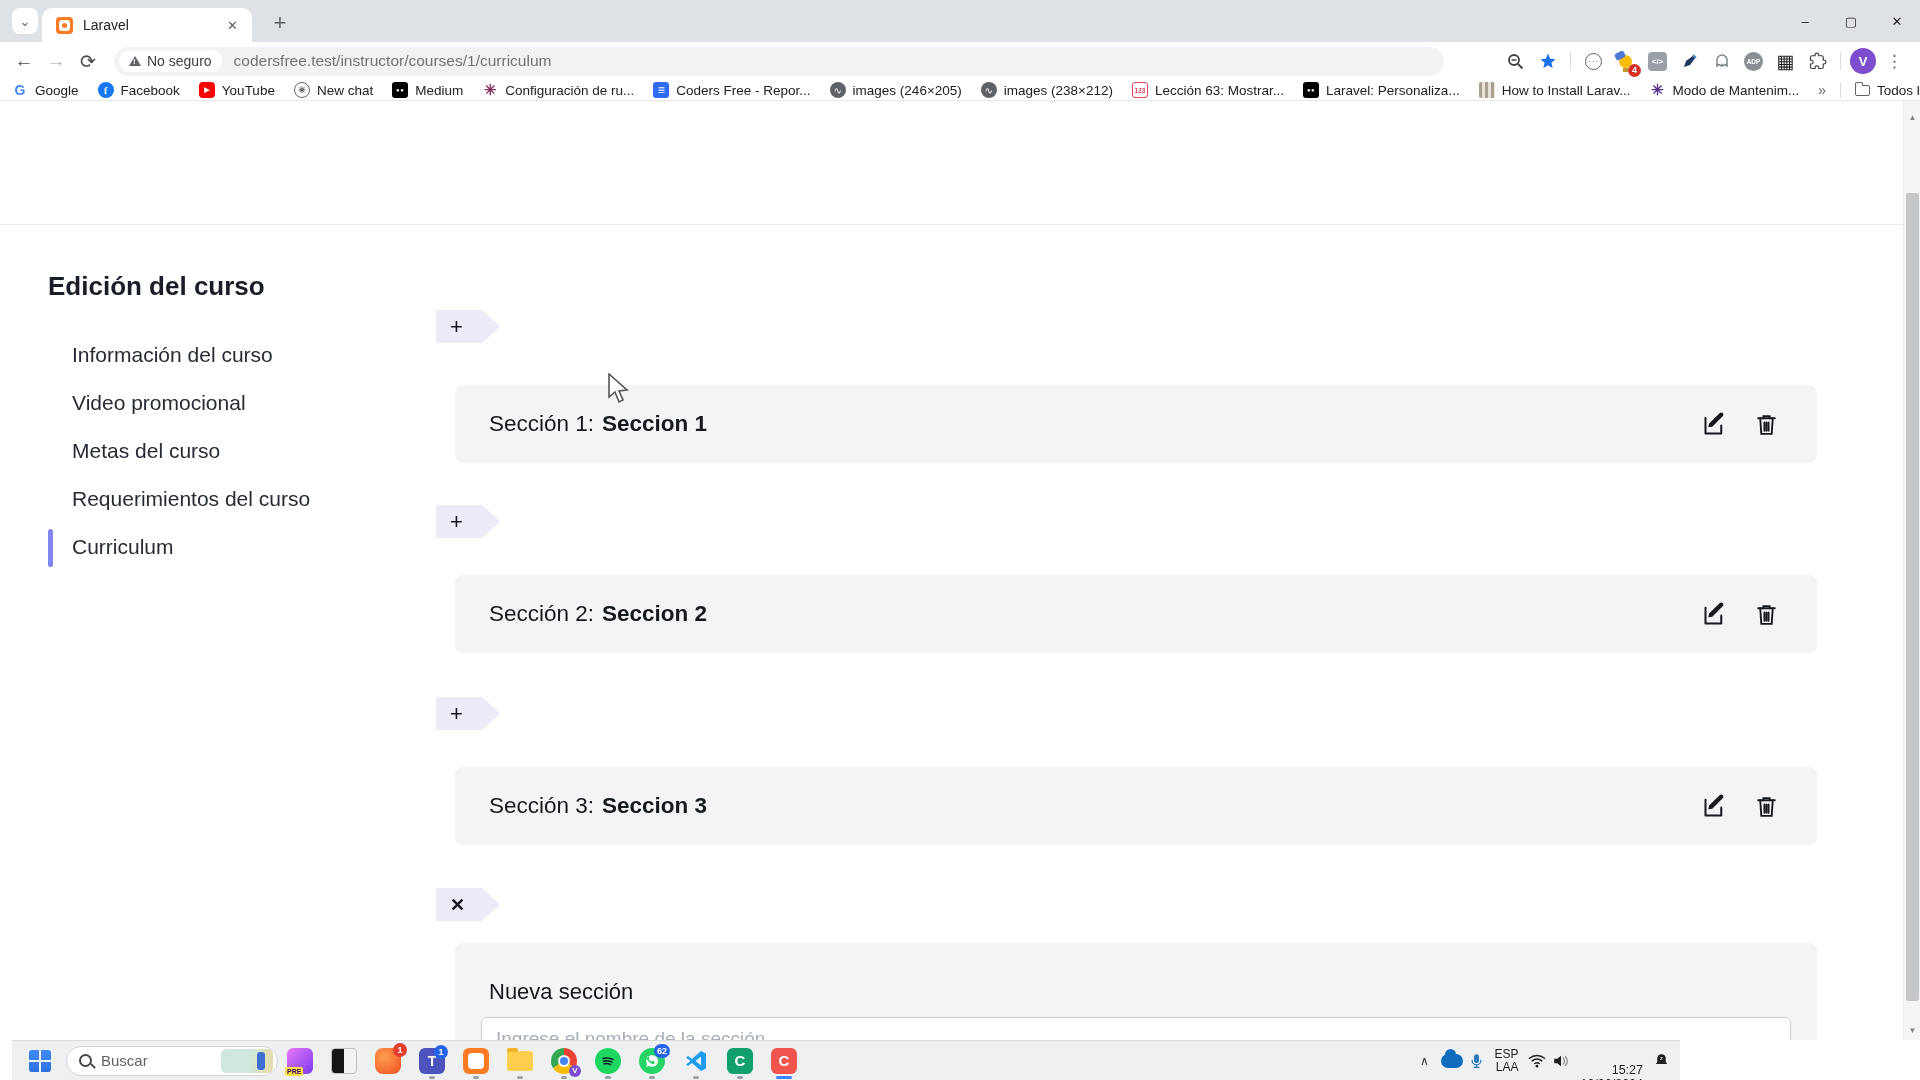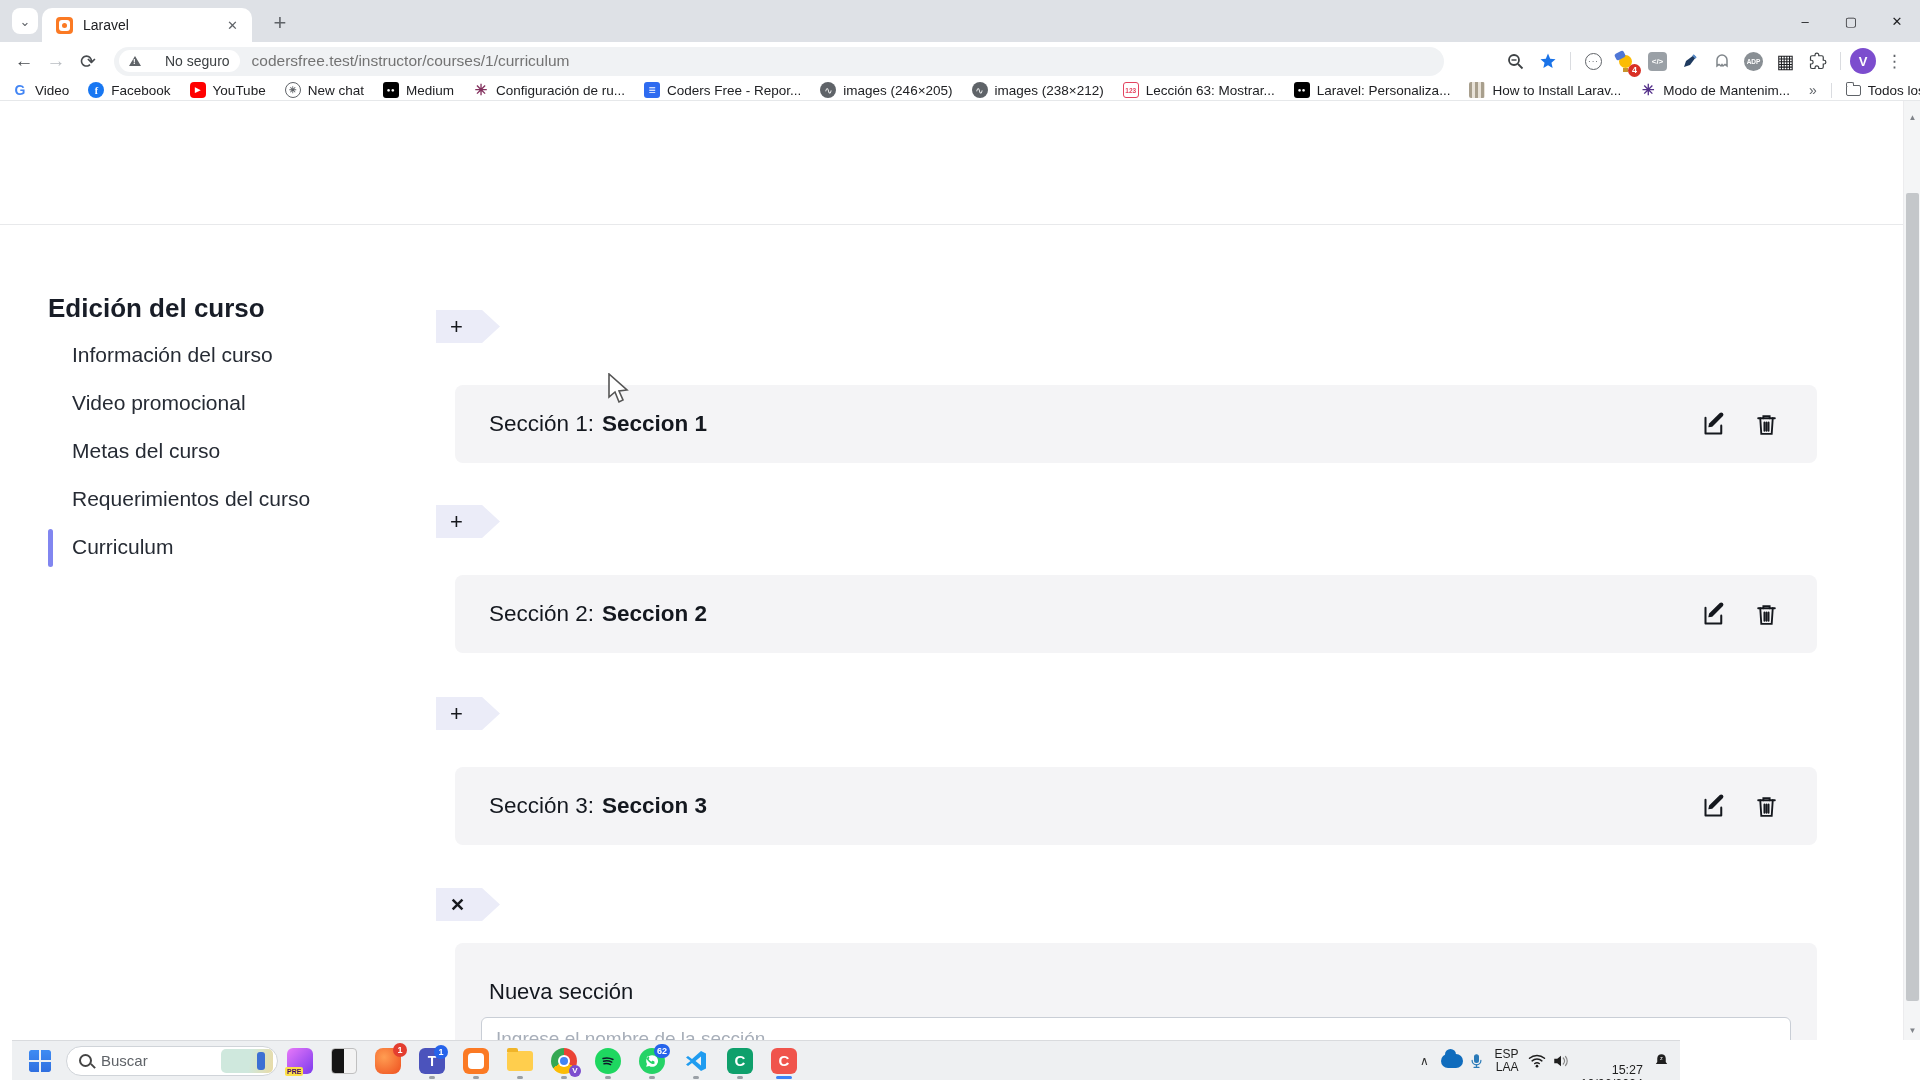--- a/index.html
+++ b/index.html
@@ -28,21 +28,21 @@
   
   .toolbar { position:absolute; left:0; top:42px; width:1920px; height:38px; background:#fff;
     display:flex; align-items:center; }
   .nav-btn { width:32px; height:32px; display:flex; align-items:center; justify-content:center;
     font-size:19px; color:#474b4f; cursor:pointer; }
   .nav-btn.back { margin-left:8px; }
   .nav-btn.disabled { color:#b8bcc1; }
   .omnibox { margin-left:10px; width:1330px; height:29px; background:#f0f2f4; border-radius:15px;
     display:flex; align-items:center; padding:0 14px 0 5px; }
   .security-chip { height:22px; background:#fff; border-radius:11px; display:flex; align-items:center;
-    padding:0 10px; gap:24px; cursor:pointer; }
+    padding:0 10px; gap:6px; cursor:pointer; }
   .warn-tri { width:0; height:0; border-left:6px solid transparent; border-right:6px solid transparent;
     border-bottom:10px solid #5f6368; position:relative; }
   .warn-tri::after { content:"!"; position:absolute; left:-2px; top:1px; font-size:8px; color:#fff; font-weight:bold; }
   .security-text { font-size:14px; color:#3c4043; }
   .url-text { margin-left:12px; font-size:15.5px; color:#737373; }
   .toolbar-right { margin-left:auto; display:flex; align-items:center; gap:5px; padding-right:12px; }
   .tb-icon { width:27px; height:27px; display:flex; align-items:center; justify-content:center;
     color:#5f6368; cursor:pointer; position:relative; }
   .ext-circle { width:17px; height:17px; border:1.6px solid #5f6368; border-radius:50%;
     display:flex; align-items:center; justify-content:center; font-size:8px; color:#5f6368; letter-spacing:1px;}
@@ -86,21 +86,21 @@
   .bm-vdiv { width:1px; height:15px; background:#dadce0; }
   .folder-ico { width:15px; height:11px; background:#fff; border:1.5px solid #5f6368; border-radius:2px; position:relative; }
   .folder-ico::before { content:""; position:absolute; left:-1px; top:-4px; width:6px; height:3px;
     background:#fff; border:1.5px solid #5f6368; border-bottom:none; border-radius:2px 2px 0 0; }
 
   
   .viewport { position:absolute; left:0; top:101px; width:1920px; height:939px; background:#fff; overflow:hidden; }
   .page-title { position:absolute; left:49px; top:46px; font-size:30px; font-weight:500; color:#20242e; }
   .header-divider { position:absolute; left:0; top:123px; width:1920px; border-top:1px solid #e8e9eb; }
 
-  .sidebar-heading { position:absolute; left:48px; top:170px; font-size:26px; font-weight:700; color:#181d27;margin-top:22px; }
+  .sidebar-heading { position:absolute; left:48px; top:170px; font-size:26px; font-weight:700; color:#181d27; }
   .side-item { position:absolute; left:72px; font-size:21px; color:#262b34; cursor:pointer; }
   .active-bar { position:absolute; left:48px; top:428px; width:5px; height:38px; background:#8186f0; border-radius:3px; }
 
   .pill-btn { position:absolute; left:436px; width:64px; height:33px; background:#ebecf8;
     clip-path:polygon(0 0, 72% 0, 100% 50%, 72% 100%, 0 100%);
     display:flex; align-items:center; cursor:pointer; }
   .pill-btn span { margin-left:14px; font-size:22px; color:#16181d; font-weight:500; line-height:1; }
   .pill-btn.close-pill span { font-size:18px; font-weight:700; }
 
   .section-row { position:absolute; left:455px; width:1362px; height:78px; background:#f4f4f6;
@@ -271,21 +271,21 @@
       <div class="avatar">V</div>
       <div class="tb-icon">
           <span class="menu-dots">⋮</span>
         </div>
     </div>
   </div>
 
   <div class="bookmarks">
     <div class="bm">
         <span class="fi fi-google">G</span>
-        <span class="bm-label">Video</span>
+        <span class="bm-label">Google</span>
       </div>
     <div class="bm">
         <span class="fi fi-facebook">f</span>
         <span class="bm-label">Facebook</span>
       </div>
     <div class="bm">
         <span class="fi fi-youtube">▶</span>
         <span class="bm-label">YouTube</span>
       </div>
     <div class="bm">

